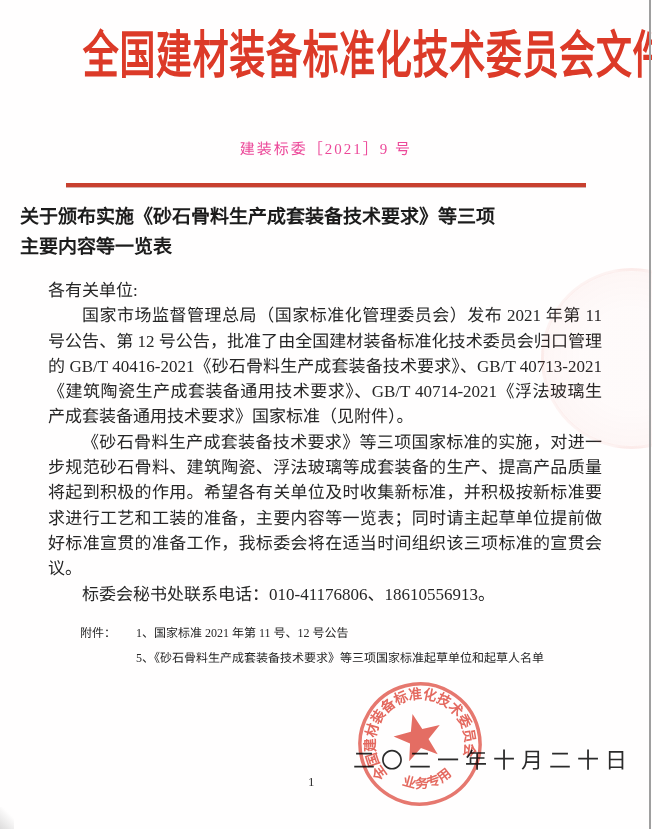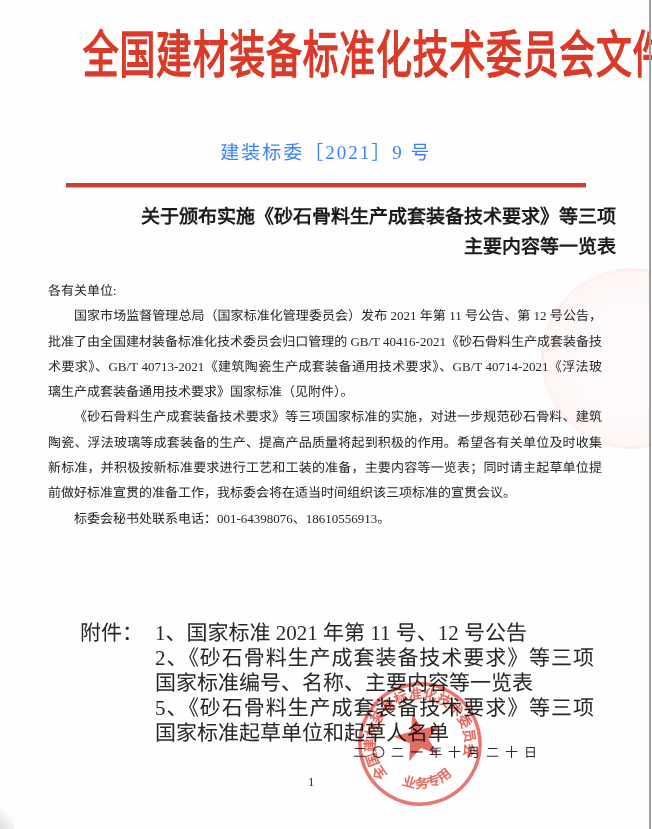--- a/index.html
+++ b/index.html
@@ -27,67 +27,67 @@
     font-weight: 900;
     color: #dc3a28;
     transform: scale(0.78, 1.12);
     transform-origin: 50% 50%;
     letter-spacing: 1px;
   }
   .doc-number {
     position: absolute;
     top: 137px; left: 0; width: 100%;
     text-align: center;
-    font-size: 19px;
+    font-size: 15px;
     letter-spacing: 2px;
-    color: #3b82f6;
+    color: #ec4899;
   }
   .red-rule {
     position: absolute;
     top: 183px; left: 66px; right: 66px;
     height: 4px;
     background: #c8402f;
     box-shadow: 0 1px 0 rgba(140,30,20,.35);
   }
   .doc-title {
     position: absolute;
-    top: 202px; left: 36px; right: 36px;
-    text-align: right;
+    top: 202px; left: 20px; right: 36px;
+    text-align: left;
     font-family: "Liberation Sans", "DejaVu Sans", sans-serif;
     font-weight: bold;
     font-size: 19px;
     line-height: 30px;
     color: #1c1c1c;
   }
   .body-text {
     position: absolute;
     top: 278px; left: 48px; right: 50px;
-    font-size: 13px;
+    font-size: 17px;
     line-height: 25.3px;
     text-align: justify;
     color: #262626;
   }
   .body-text p { margin: 0; }
   .body-text p.indent { text-indent: 2em; }
   .attachments {
     position: absolute;
     top: 621px; left: 80px; right: 58px;
-    font-size: 21px;
+    font-size: 12px;
     line-height: 25px;
     display: flex;
     align-items: flex-start;
     color: #262626;
   }
   .att-label { flex: 0 0 auto; white-space: nowrap; }
-  .att-items { flex: 1 1 auto; margin-left: 12px; }
+  .att-items { flex: 1 1 auto; margin-left: 20px; }
   .att-items p { margin: 0; text-align: justify; }
   .issue-date {
     position: absolute;
     top: 742px; left: 353px;
-    font-size: 13px;
+    font-size: 22px;
     letter-spacing: 6px;
     white-space: nowrap;
     color: #2b2b2b;
     z-index: 2;
   }
   .page-number {
     position: absolute;
     top: 774px; left: 308px;
     font-size: 13px;
     color: #333;
@@ -136,28 +136,27 @@
 
   <div class="doc-title">
     <div>关于颁布实施《砂石骨料生产成套装备技术要求》等三项</div>
     <div>主要内容等一览表</div>
   </div>
 
   <div class="body-text">
     <p>各有关单位:</p>
     <p class="indent">国家市场监督管理总局（国家标准化管理委员会）发布 2021 年第 11 号公告、第 12 号公告，批准了由全国建材装备标准化技术委员会归口管理的 GB/T 40416-2021《砂石骨料生产成套装备技术要求》、GB/T 40713-2021《建筑陶瓷生产成套装备通用技术要求》、GB/T 40714-2021《浮法玻璃生产成套装备通用技术要求》国家标准（见附件）。</p>
     <p class="indent">《砂石骨料生产成套装备技术要求》等三项国家标准的实施，对进一步规范砂石骨料、建筑陶瓷、浮法玻璃等成套装备的生产、提高产品质量将起到积极的作用。希望各有关单位及时收集新标准，并积极按新标准要求进行工艺和工装的准备，主要内容等一览表；同时请主起草单位提前做好标准宣贯的准备工作，我标委会将在适当时间组织该三项标准的宣贯会议。</p>
-    <p class="indent">标委会秘书处联系电话：001-64398076、18610556913。</p>
+    <p class="indent">标委会秘书处联系电话：010-41176806、18610556913。</p>
   </div>
 
   <div class="attachments">
     <span class="att-label">附件：</span>
     <div class="att-items">
       <p>1、国家标准 2021 年第 11 号、12 号公告</p>
-      <p>2、《砂石骨料生产成套装备技术要求》等三项国家标准编号、名称、主要内容等一览表</p>
       <p>5、《砂石骨料生产成套装备技术要求》等三项国家标准起草单位和起草人名单</p>
     </div>
   </div>
 
   <div class="issue-date">二〇二一年十月二十日</div>
 
   <svg class="seal" viewBox="0 0 140 140" aria-hidden="true">
     <defs>
       <path id="sealArcTop" d="M 31.03 92.5 A 45 45 0 1 1 108.97 92.5" fill="none"></path>
       <path id="sealArcBottom" d="M 42.9 104.7 A 44 44 0 0 0 97.1 104.7" fill="none"></path>

